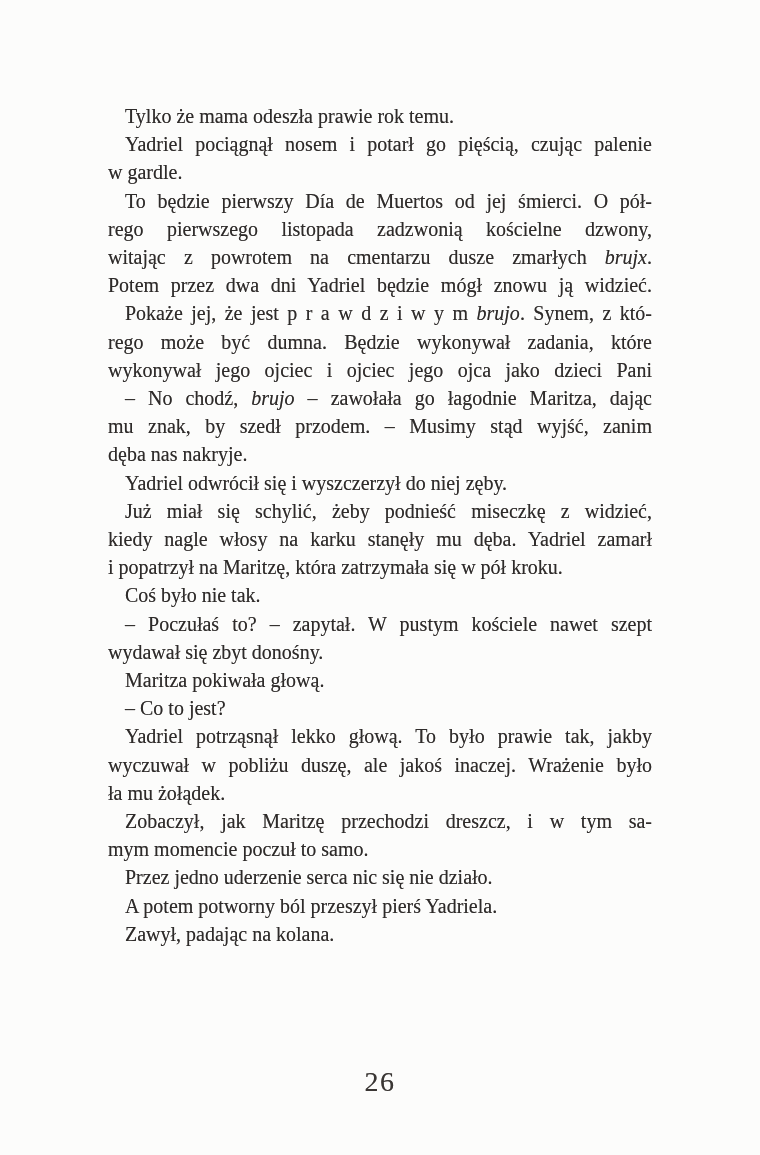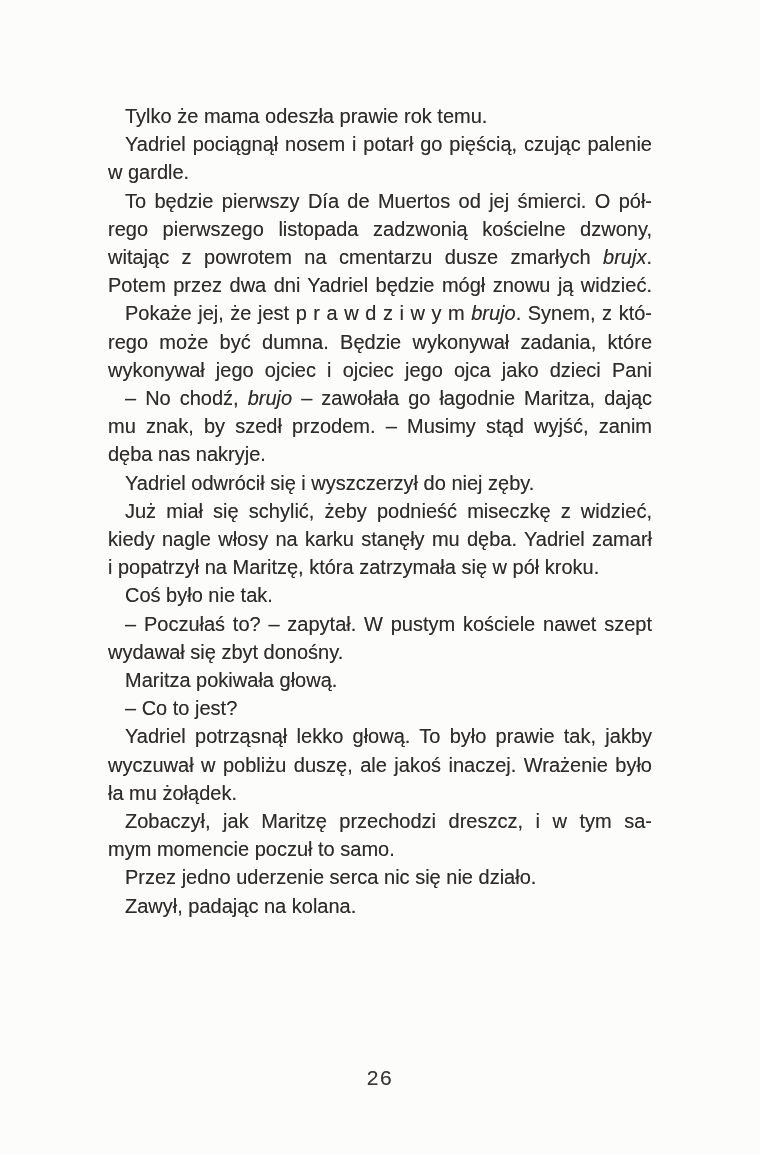--- a/index.html
+++ b/index.html
@@ -5,21 +5,21 @@
   html, body {
     margin: 0;
     padding: 0;
     background: #ffffff;
   }
   .book-page {
     position: relative;
     width: 760px;
     height: 1155px;
     background: #fcfcfb;
-    font-family: Liberation Sans, sans-serif;
+    font-family: Liberation Serif, serif;
     color: #2e2b2a;
     overflow: hidden;
   }
   .page-text {
     position: absolute;
     left: 108px;
     top: 102px;
     width: 544px;
     font-size: 20px;
     line-height: 28.2px;
@@ -38,21 +38,21 @@
   }
   .it {
     font-style: italic;
   }
   .page-number {
     position: absolute;
     left: 0;
     top: 1066px;
     width: 100%;
     text-align: center;
-    font-size: 21px;
+    font-size: 28px;
     letter-spacing: 1.5px;
     color: #3a3634;
     text-shadow: 0 0 0.6px rgba(60,55,52,0.5);
   }
 </style>
 </head>
 <body>
 
 <div class="book-page">
   <div class="page-text">
@@ -77,16 +77,17 @@
       <div class="line ind just"><span>– Poczułaś to? – zapytał. W pustym kościele nawet szept</span></div>
       <div class="line"><span>wydawał się zbyt donośny.</span></div>
       <div class="line ind"><span>Maritza pokiwała głową.</span></div>
       <div class="line ind"><span>– Co to jest?</span></div>
       <div class="line ind just"><span>Yadriel potrząsnął lekko głową. To było prawie tak, jakby</span></div>
       <div class="line just"><span>wyczuwał w pobliżu duszę, ale jakoś inaczej. Wrażenie było</span></div>
       <div class="line"><span>ła mu żołądek.</span></div>
       <div class="line ind just"><span>Zobaczył, jak Maritzę przechodzi dreszcz, i w tym sa-</span></div>
       <div class="line"><span>mym momencie poczuł to samo.</span></div>
       <div class="line ind"><span>Przez jedno uderzenie serca nic się nie działo.</span></div>
+      <div class="line ind"><span>A potem potworny ból przeszył pierś Yadriela.</span></div>
       <div class="line ind"><span>Zawył, padając na kolana.</span></div>
     </div>
   <div class="page-number">26</div>
 </div>
 
 </body></html>

